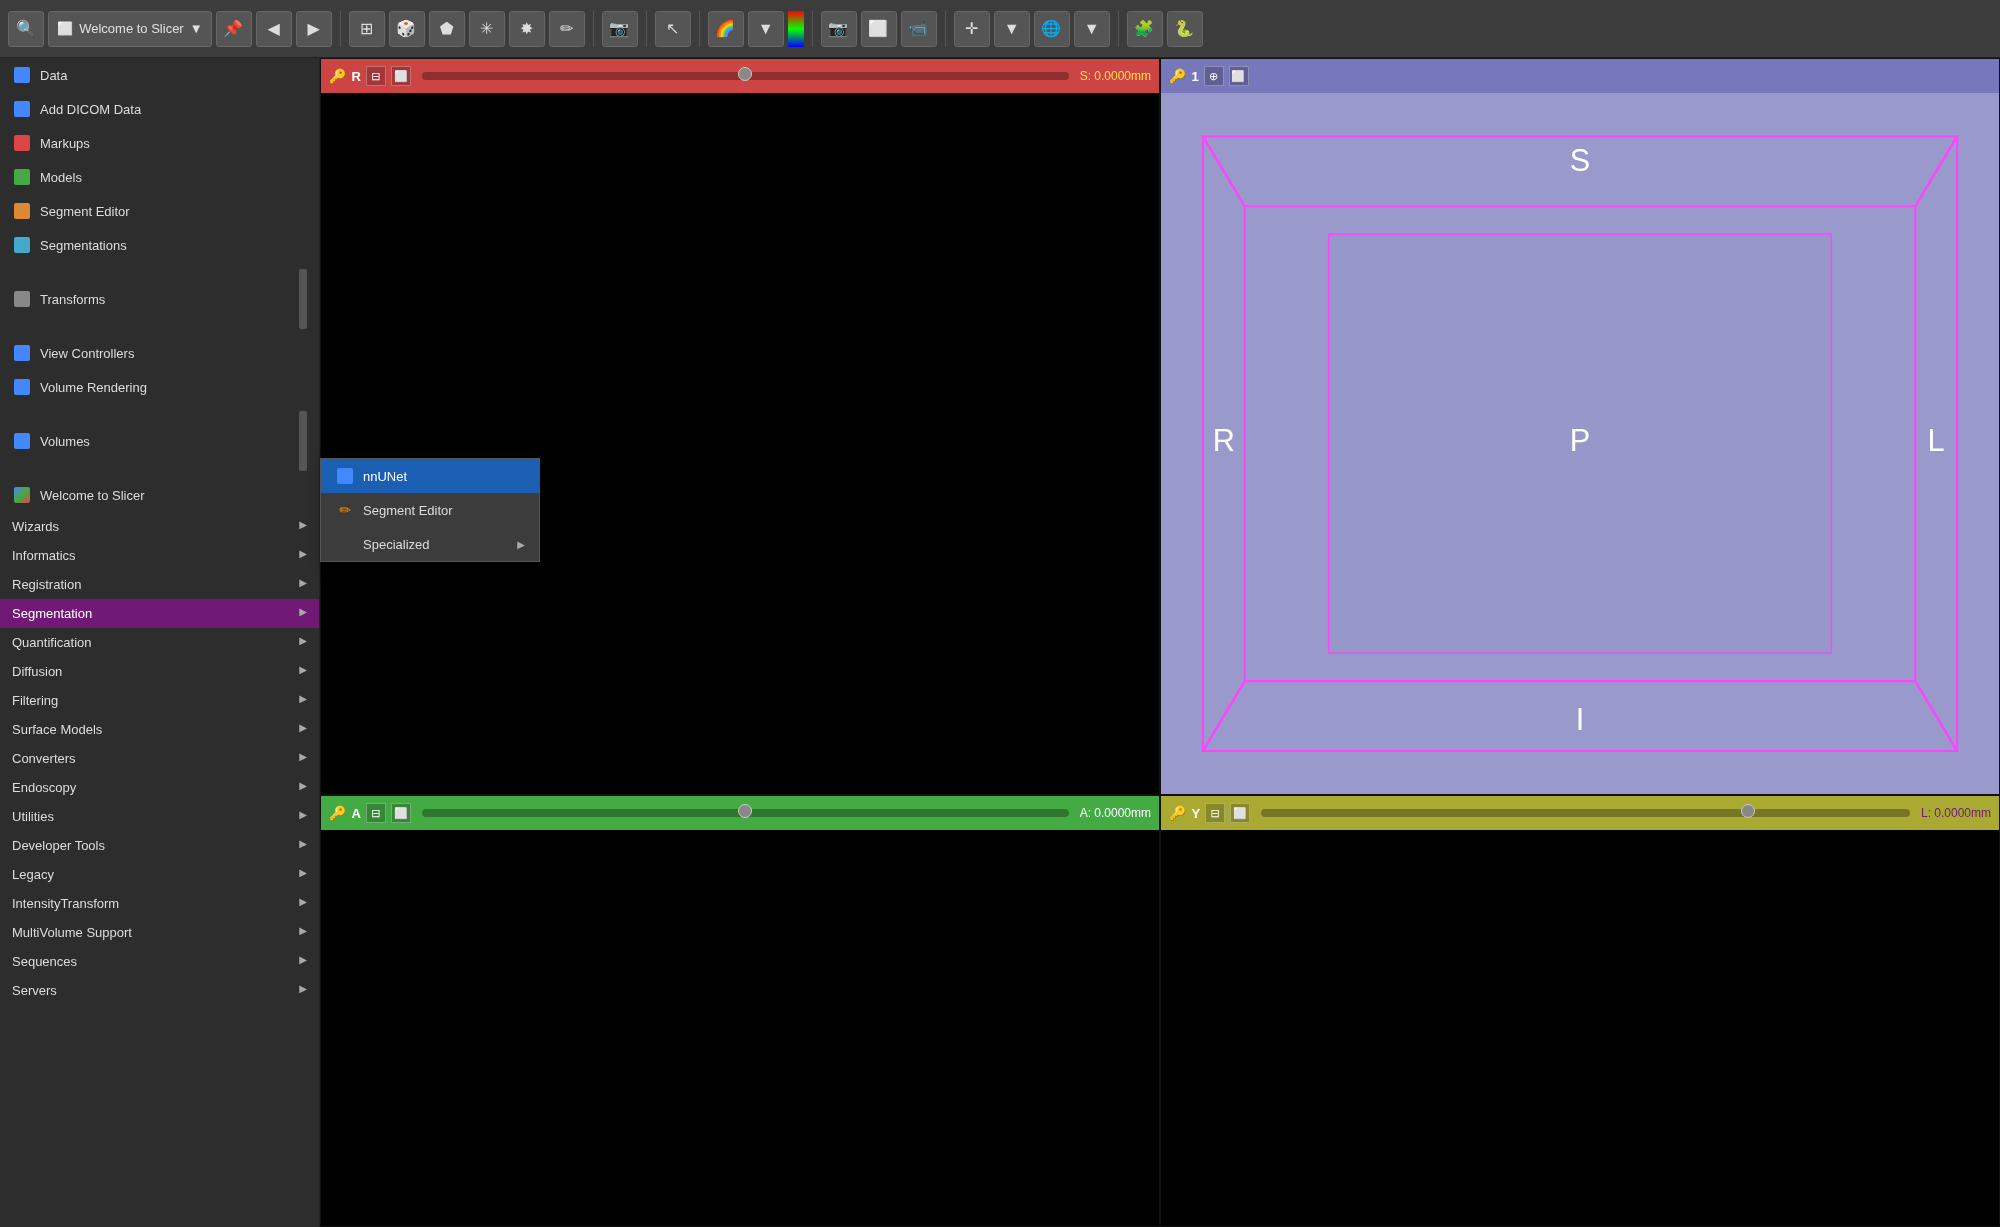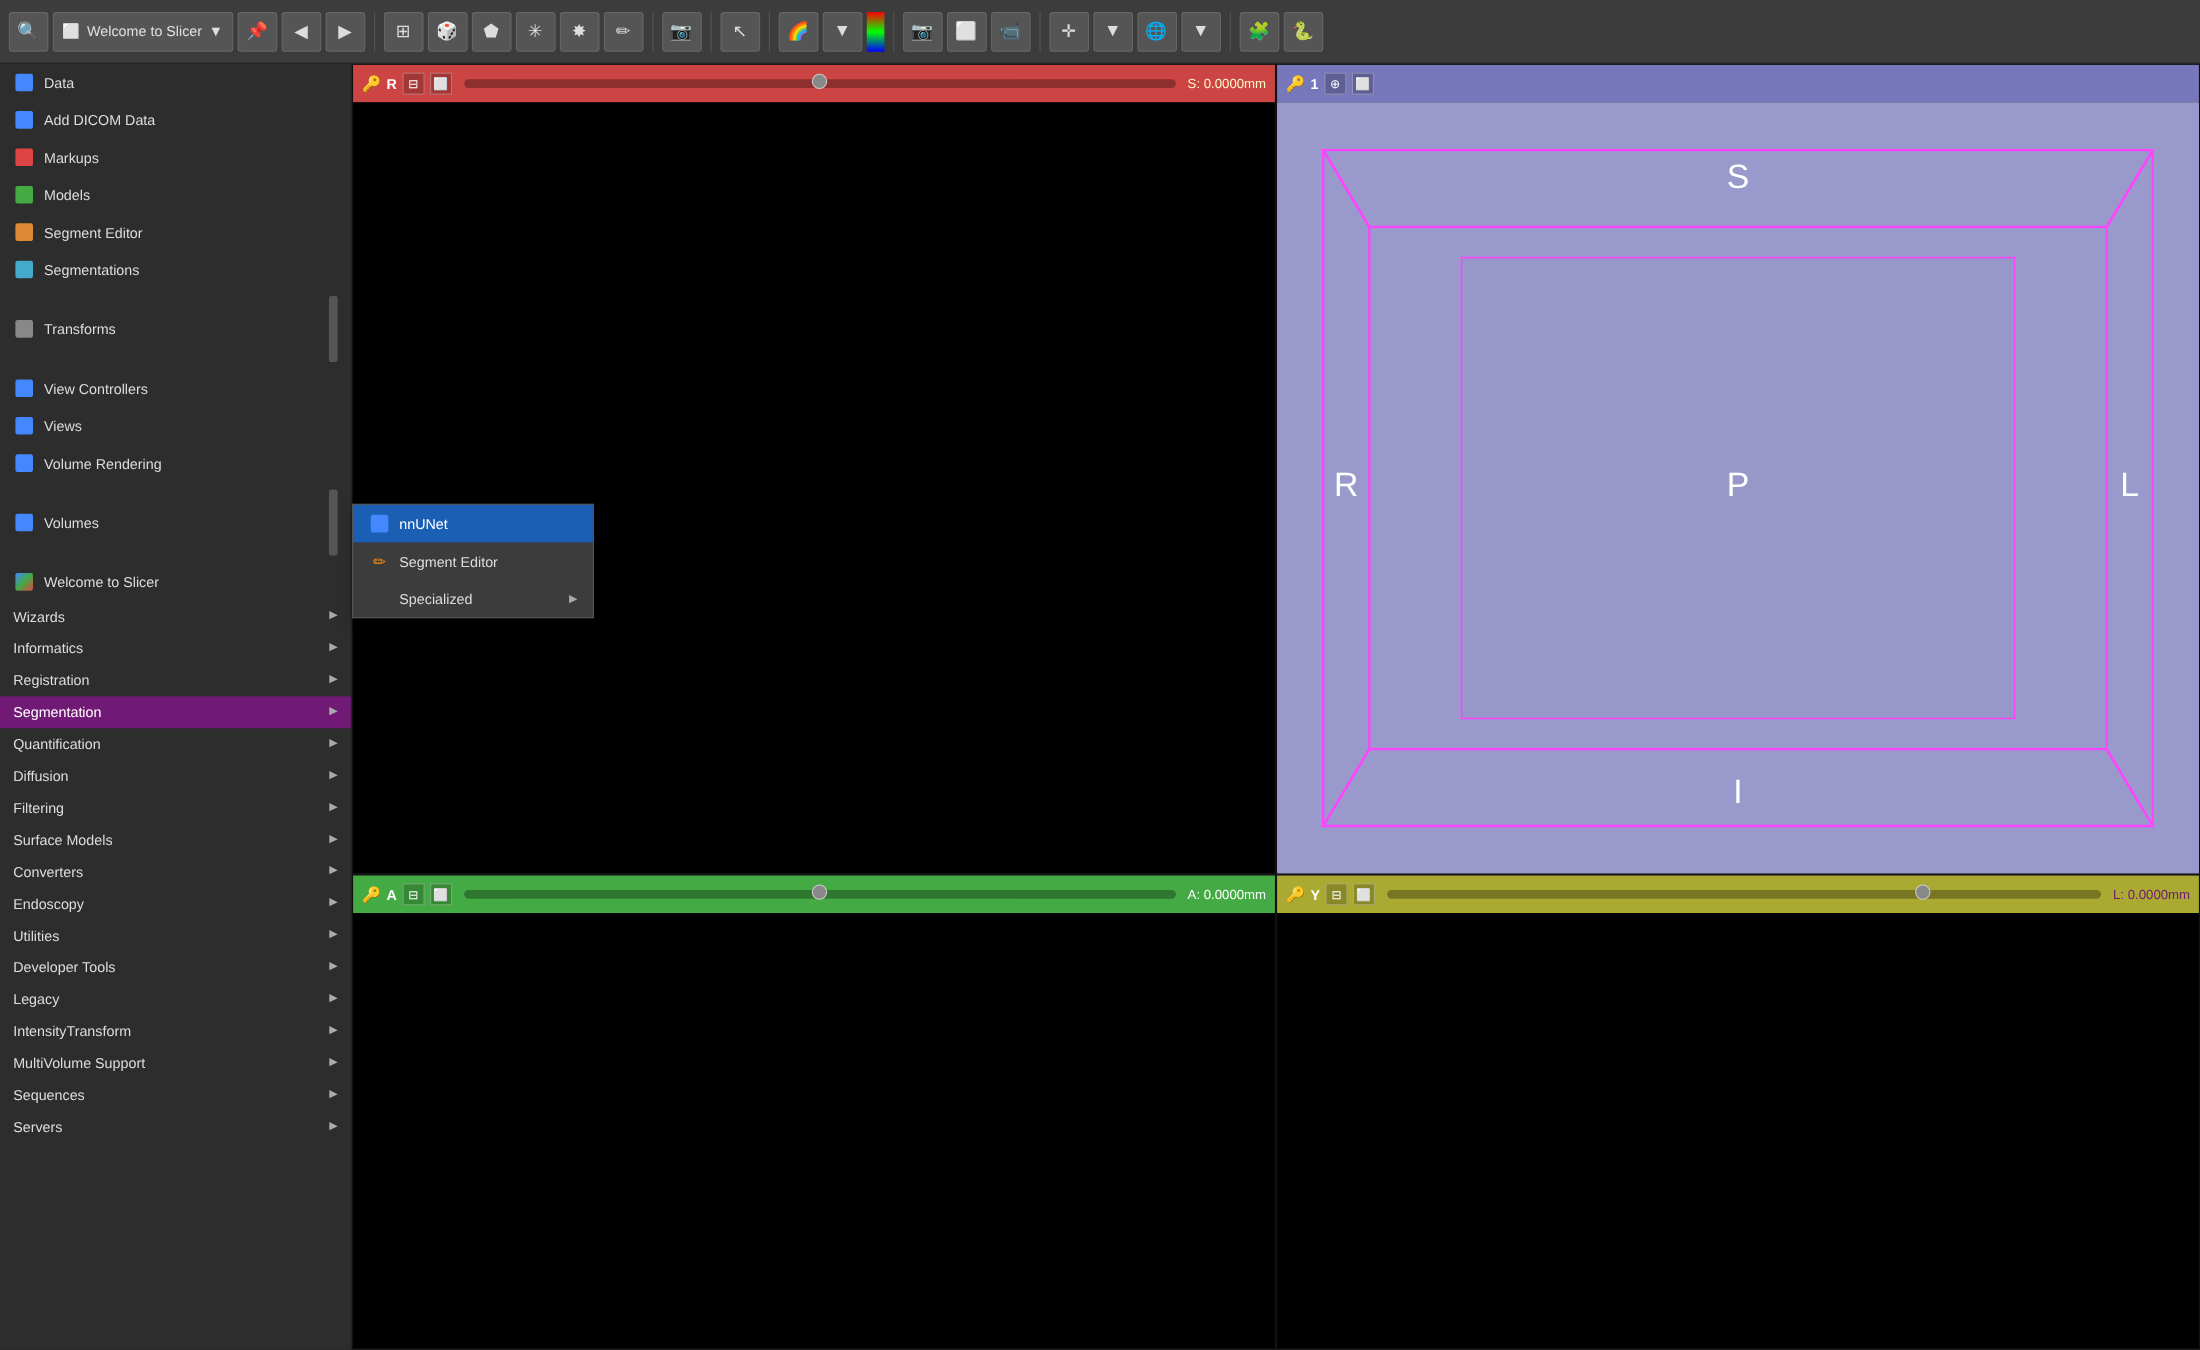--- a/index.html
+++ b/index.html
@@ -274,26 +274,20 @@
     <div class="sidebar-item">
       <div class="sidebar-item-icon">
           <span class="sq sq-blue"></span>
         </div>
       <span class="sidebar-item-label">View Controllers</span>
     </div>
     <div class="sidebar-item">
       <div class="sidebar-item-icon">
           <span class="sq sq-blue"></span>
         </div>
-      <span class="sidebar-item-label">Views</span>
-    </div>
-    <div class="sidebar-item">
-      <div class="sidebar-item-icon">
-          <span class="sq sq-blue"></span>
-        </div>
       <span class="sidebar-item-label">Volume Rendering</span>
     </div>
     <div class="sidebar-item">
       <div class="sidebar-item-icon">
           <span class="sq sq-blue"></span>
         </div>
       <span class="sidebar-item-label">Volumes</span>
       <div style="width:8px;height:60px;background:#555;margin-left:auto;border-radius:2px;"></div>
     </div>
     <div class="sidebar-item">
@@ -380,21 +374,21 @@
 
       <div style="flex:1; display:flex; flex-direction:column; border:1px solid #111;">
         <div class="panel-header" style="background:#cc4444;">
           <span style="color:#ffd700;font-size:14px;">🔑</span>
           <span style="color:#fff;font-weight:bold;">R</span>
           <div class="ph-small-icon">⊟</div>
           <div class="ph-small-icon">⬜</div>
           <div class="ph-slider-track">
             <div class="ph-slider-thumb" style="left:50%;"></div>
           </div>
-          <span style="color:#fef9c3;font-size:12px;white-space:nowrap;text-align:center;">S: 0.0000mm</span>
+          <span style="color:#fde047;font-size:12px;white-space:nowrap;text-align:center;">S: 0.0000mm</span>
         </div>
         <div style="flex:1;background:#000;"></div>
       </div>
 
       <div style="flex:1; display:flex; flex-direction:column; border:1px solid #111;">
         <div class="panel-header" style="background:#7777bb;">
           <span style="color:#ffd700;font-size:14px;">🔑</span>
           <span style="color:#fff;font-weight:bold;">1</span>
           <div class="ph-small-icon">⊕</div>
           <div class="ph-small-icon">⬜</div>

